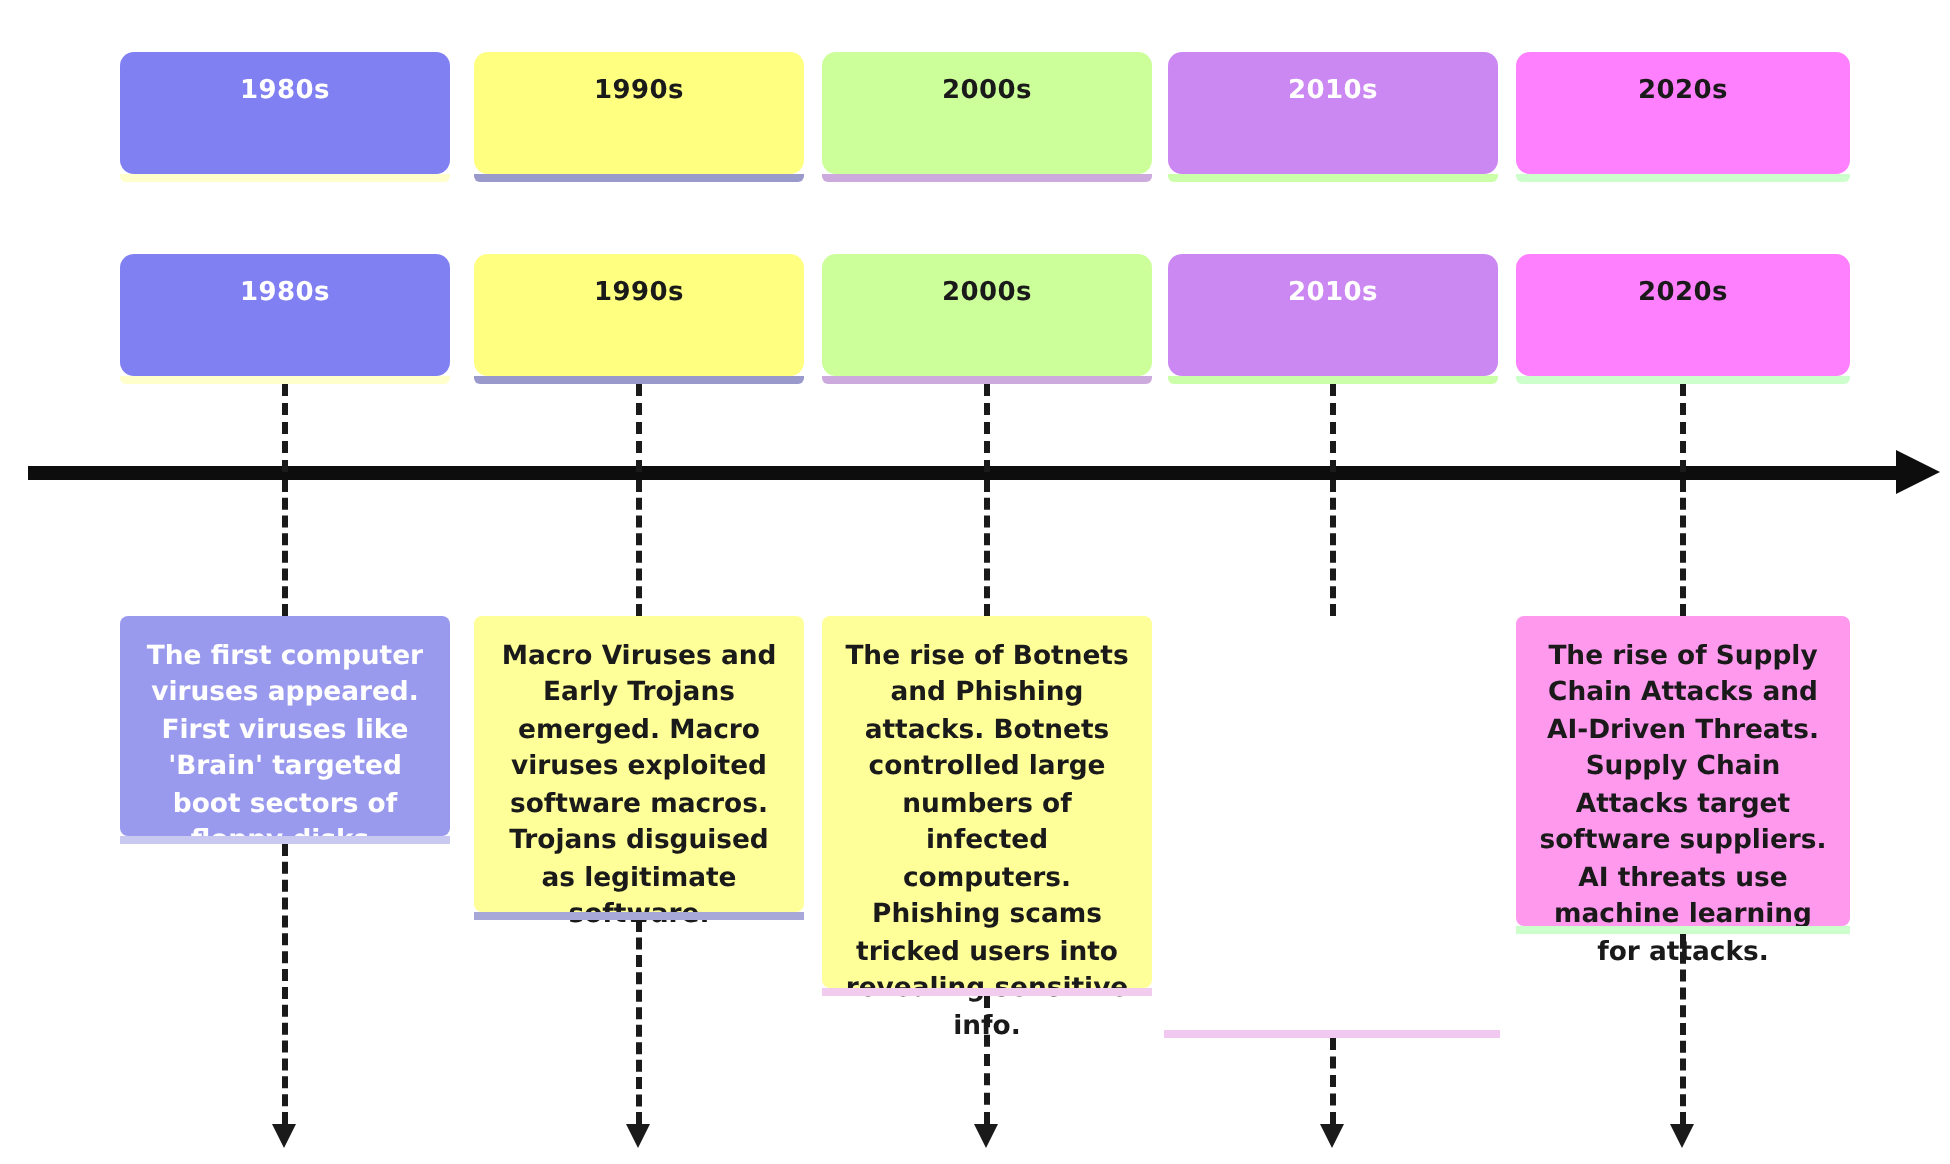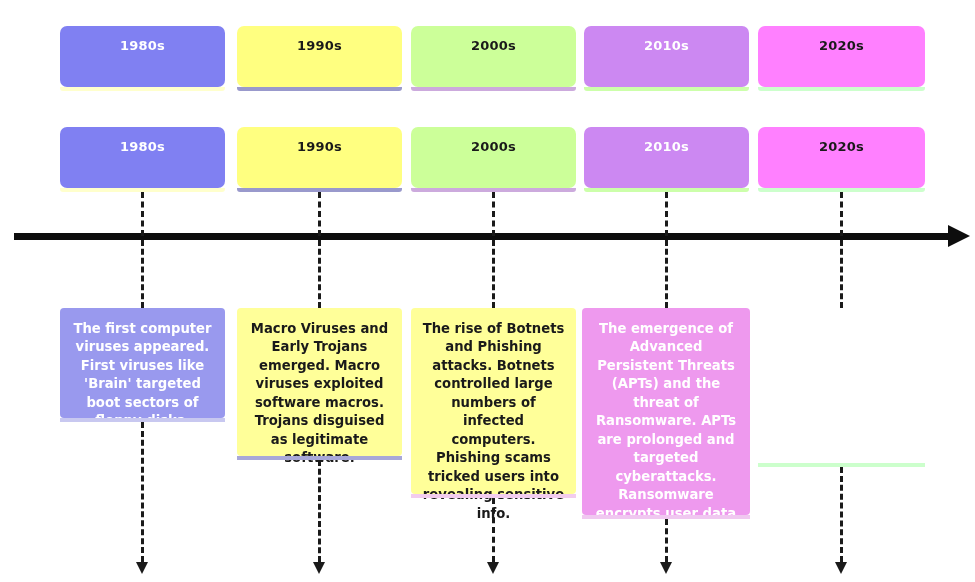--- a/index.html
+++ b/index.html
@@ -171,25 +171,25 @@
   <div class="card" style="left: 237px; top: 308px; width: 165px; height: 148px; background: rgb(255, 255, 153); color: rgb(26, 26, 26);">
     <span>Macro Viruses and Early Trojans emerged. Macro viruses exploited software macros. Trojans disguised as legitimate software.</span>
   </div>
   <div class="card-strip" style="left: 237px; top: 456px; width: 165px; background: rgb(168, 168, 216);"></div>
 
   <div class="card" style="left: 411px; top: 308px; width: 165px; height: 186px; background: rgb(255, 255, 153); color: rgb(26, 26, 26);">
     <span>The rise of Botnets and Phishing attacks. Botnets controlled large numbers of infected computers. Phishing scams tricked users into revealing sensitive info.</span>
   </div>
   <div class="card-strip" style="left: 411px; top: 494px; width: 165px; background: rgb(242, 204, 238);"></div>
 
-  <div class="card" style="left: 582px; top: 308px; width: 168px; height: 207px; background: rgb(238, 153, 238); color: rgb(255, 255, 255);">
-    <span>The emergence of Advanced Persistent Threats (APTs) and the threat of Ransomware. APTs are prolonged and targeted cyberattacks. Ransomware encrypts user data for ransom.</span>
-  </div>
   <div class="card-strip" style="left: 582px; top: 515px; width: 168px; background: rgb(240, 200, 240);"></div>
 
+  <div class="card" style="left: 758px; top: 308px; width: 167px; height: 155px; background: rgb(255, 153, 238); color: rgb(26, 26, 26);">
+    <span>The rise of Supply Chain Attacks and AI-Driven Threats. Supply Chain Attacks target software suppliers. AI threats use machine learning for attacks.</span>
+  </div>
   <div class="card-strip" style="left: 758px; top: 463px; width: 167px; background: rgb(204, 255, 204);"></div>
 
   <div class="dash" style="left:141px; top:422px; height:140px;"></div>
   <div class="dash-head" style="left:136px; top:562px;"></div>
 
   <div class="dash" style="left:318px; top:460px; height:102px;"></div>
   <div class="dash-head" style="left:313px; top:562px;"></div>
 
   <div class="dash" style="left:492px; top:498px; height:64px;"></div>
   <div class="dash-head" style="left:487px; top:562px;"></div>

